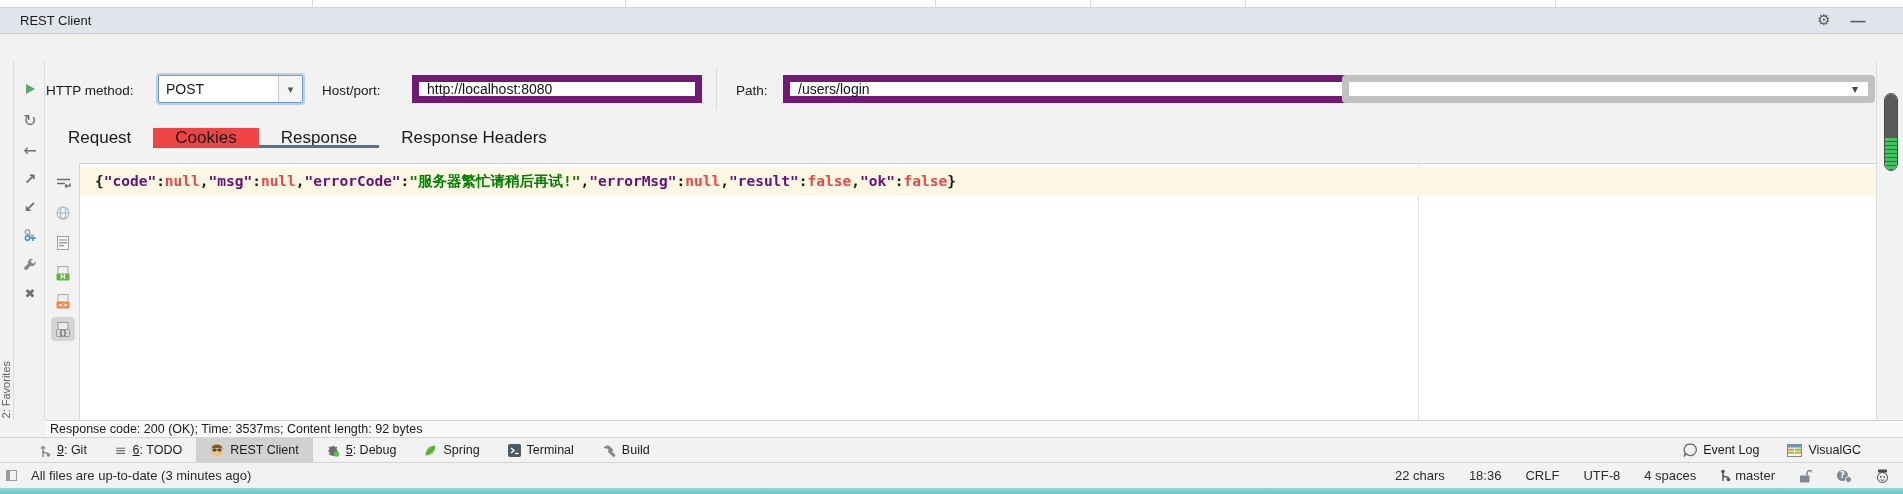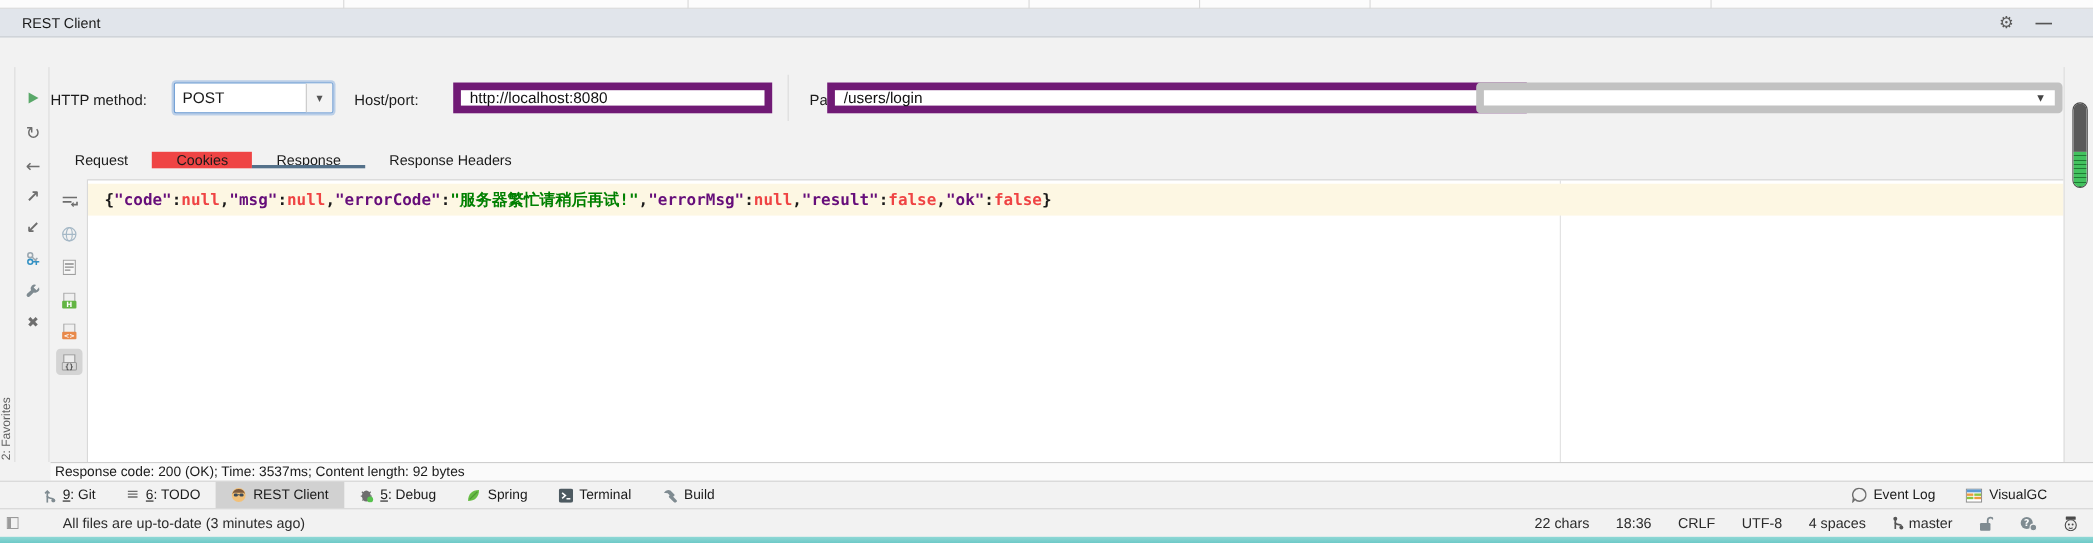--- a/index.html
+++ b/index.html
@@ -39,21 +39,21 @@
   .combo, .tfield { position:absolute; top:75px; height:28px; background:#fff; border:7px solid #701a75; font-size:14px; display:flex; align-items:center; }
   .combo.focused { border:1px solid #6B9BD2; box-shadow:0 0 0 2px rgba(120,165,220,.45); border-radius:2px; }
   .combo .cval { flex:1; padding-left:7px; }
   .combo .arrow-btn { width:24px; height:100%; border-left:1px solid #C9C9C9; background:#F4F4F4; display:flex; align-items:center; justify-content:center; color:#555; font-size:11px; }
   .combo.plain { border-radius:4px; border-color:#C2C2C2; }
   .combo.plain .arrow-plain { width:26px; display:flex; align-items:center; justify-content:center; color:#444; font-size:12px; }
   .tfield input { border:none; outline:none; width:100%; padding:0 8px; font-size:14px; font-family:"Liberation Sans",sans-serif; background:transparent; color:#111; }
   .rb-sep { position:absolute; left:716px; top:68px; width:1px; height:42px; background:#DBDBDB; }
 
   
-  .tabs { position:absolute; left:46px; top:128px; height:35px; display:flex; align-items:center; font-size:13px; }
+  .tabs { position:absolute; left:46px; top:128px; height:35px; display:flex; align-items:flex-start; font-size:17px; }
   .tab { display:flex; align-items:center; padding:0 22px; cursor:pointer; position:relative; color:#1a1a1a; }
   .tab.hovered { background:#ef4444; }
   .tab.selected::after { content:""; position:absolute; left:0; right:0; bottom:0; height:3px; background:#54718A; }
 
   
   .view-toolbar { position:absolute; left:46px; top:163px; width:34px; height:257px; background:#F2F2F2; border-right:1px solid #D9D9D9; }
   .view-toolbar .vbtn { position:absolute; left:5px; width:24px; height:24px; display:flex; align-items:center; justify-content:center; border-radius:4px; cursor:default; }
   .view-toolbar .vbtn.selected { background:#D4D4D4; }
 
   .editor { position:absolute; left:80px; top:163px; width:1796px; height:257px; background:#fff; border-top:1px solid #CFCFCF; }
@@ -77,21 +77,21 @@
   
   .windowbar { position:absolute; left:0; top:437px; width:1903px; height:25px; background:#F2F2F2; border-top:1px solid #D4D4D4; display:flex; align-items:stretch; font-size:12.5px; }
   .wb-left { display:flex; margin-left:26px; }
   .wb-right { display:flex; margin-left:auto; margin-right:28px; }
   .wb-item { display:flex; align-items:center; gap:6px; padding:0 14px; cursor:pointer; white-space:nowrap; }
   .wb-item.selected { background:#D1D1D1; }
   .wb-item u { text-decoration:underline; }
   .wb-item svg { display:block; }
 
   
-  .statusbar { position:absolute; left:0; top:462px; width:1903px; height:26px; background:#F2F2F2; border-top:1px solid #D4D4D4; display:flex; align-items:center; font-size:13px; color:#2b2b2b;gap:26px; }
+  .statusbar { position:absolute; left:0; top:462px; width:1903px; height:26px; background:#F2F2F2; border-top:1px solid #D4D4D4; display:flex; align-items:center; font-size:13px; color:#2b2b2b; }
   .sb-toggle { margin-left:6px; display:flex; }
   .sb-msg { margin-left:14px; }
   .sb-right { margin-left:auto; display:flex; align-items:center; gap:24px; margin-right:14px; }
   .sb-item { white-space:nowrap; cursor:pointer; }
   .sb-branch { display:flex; align-items:center; gap:4px; }
   .sb-iconbtn { display:flex; align-items:center; cursor:pointer; }
 
   .taskbar-edge { position:absolute; left:0; top:488px; width:1903px; height:6px; background:linear-gradient(180deg,#8FD8D6,#6CC8C6); }
 </style>
 </head>
@@ -155,21 +155,21 @@
   <div class="combo focused" style="left:158px; width:145px">
     <span class="cval">POST</span>
     <span class="arrow-btn uicon">▾</span>
   </div>
   <span class="label" style="left:322px">Host/port:</span>
   <div class="tfield" style="left:412px; width:290px">
     <input value="http://localhost:8080" style="">
   </div>
   <div class="rb-sep"></div>
   <span class="label" style="left:736px">Path:</span>
-  <div class="tfield" style="left:752px; width:636px">
+  <div class="tfield" style="left:783px; width:636px">
     <input value="/users/login" style="">
   </div>
   <div class="combo plain" style="left:1342px; width:533px">
     <span class="cval"></span>
     <span class="arrow-plain uicon">▾</span>
   </div>
 
   <div class="tabs">
     <div class="tab">Request</div>
     <div class="tab hovered">Cookies</div>

